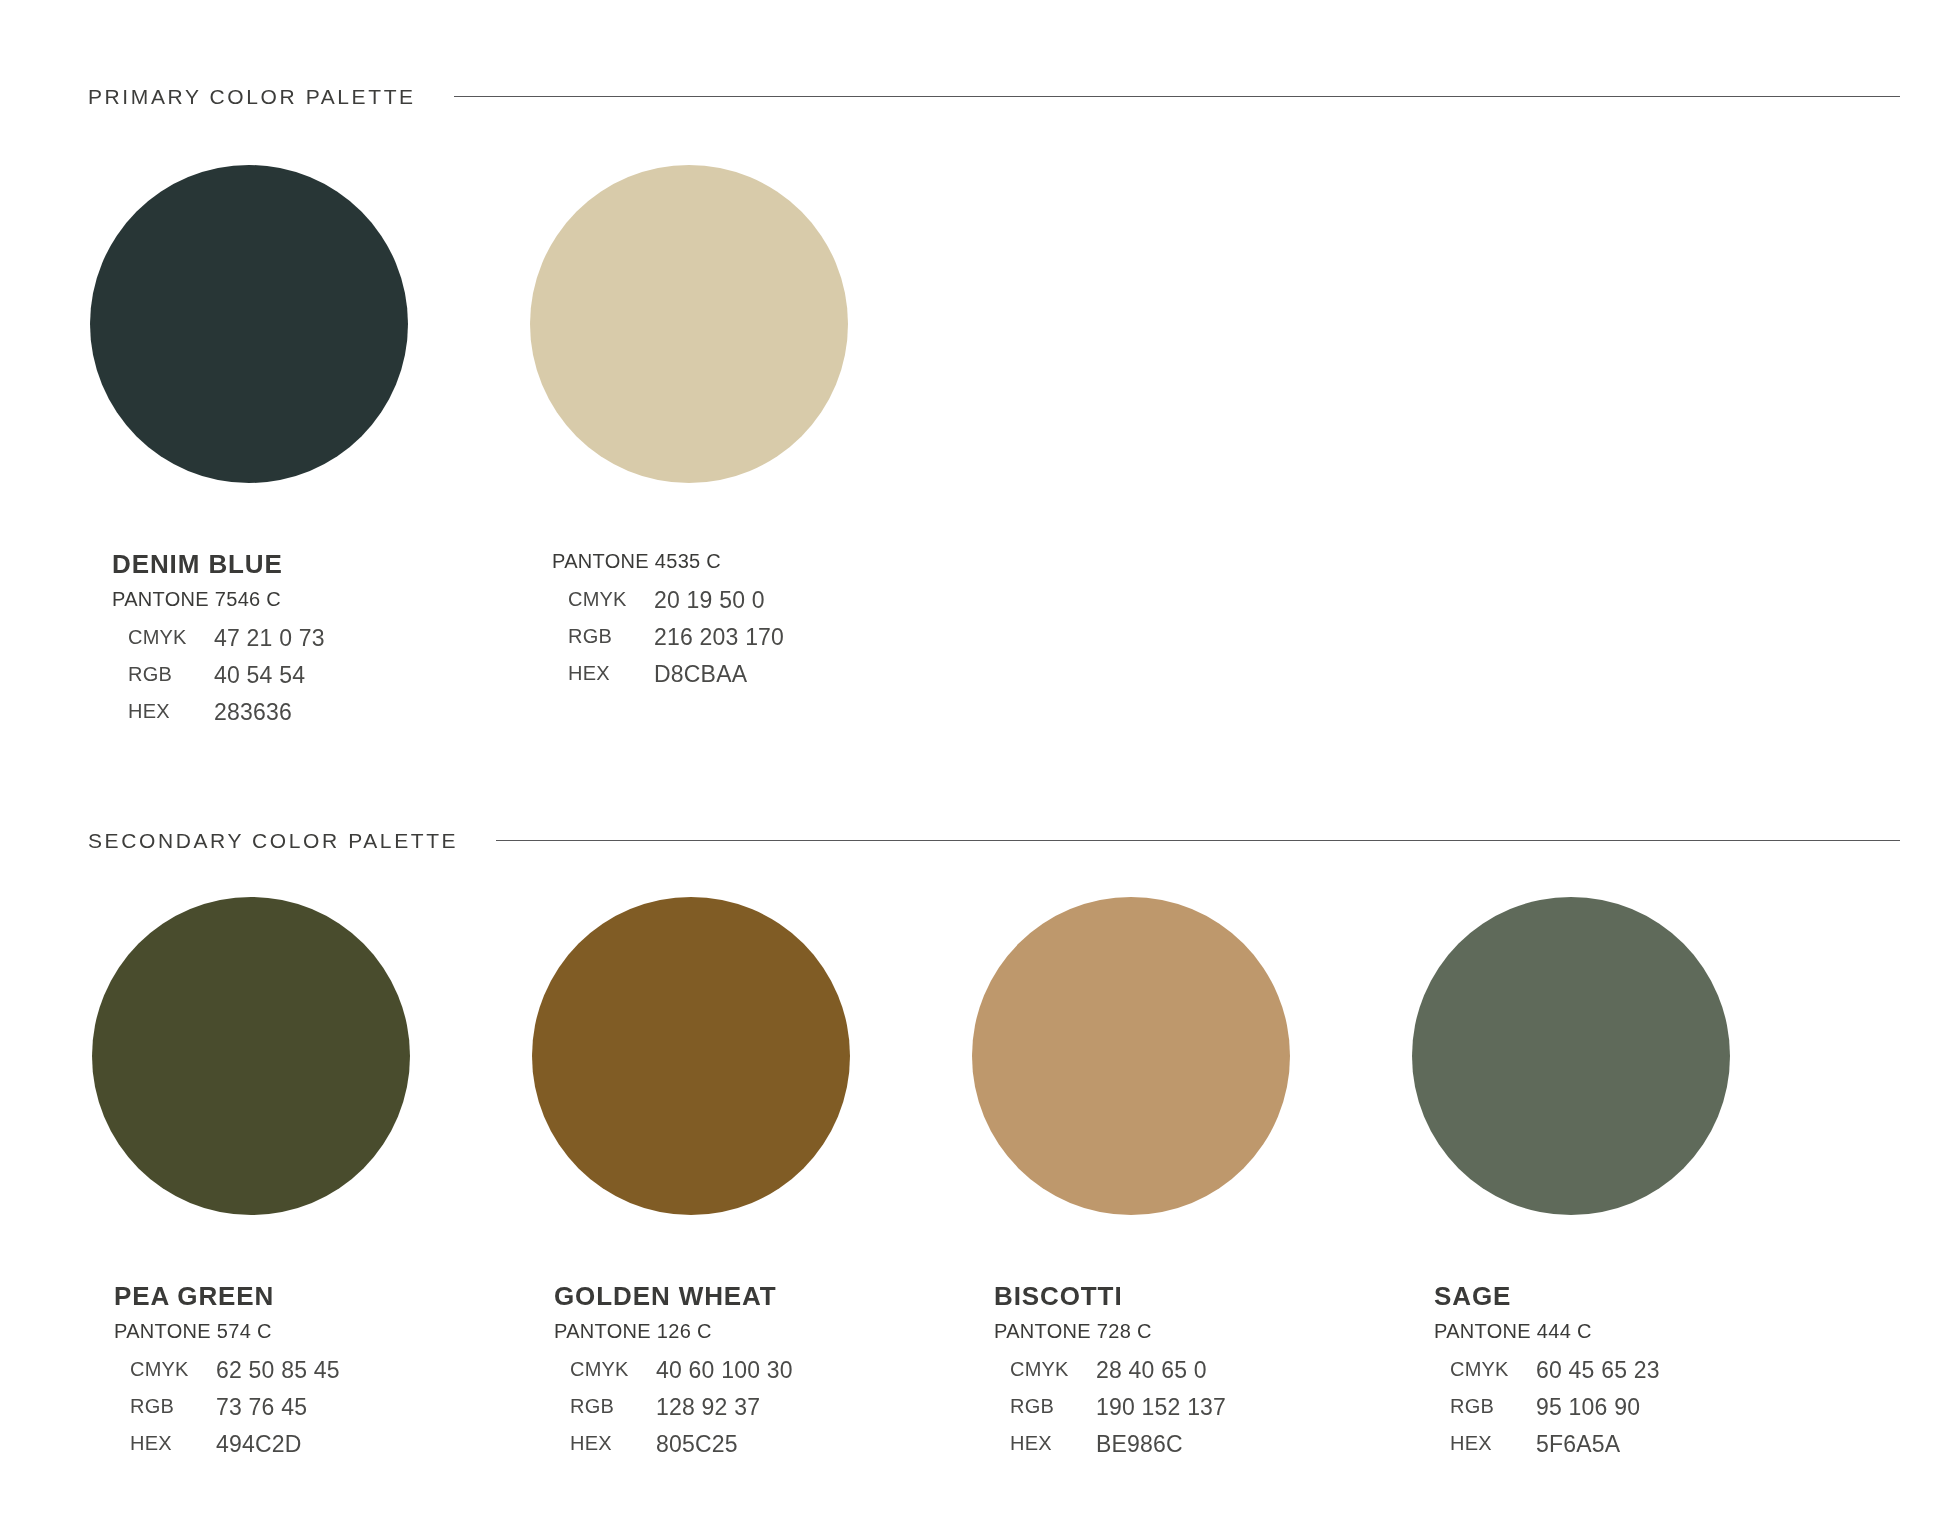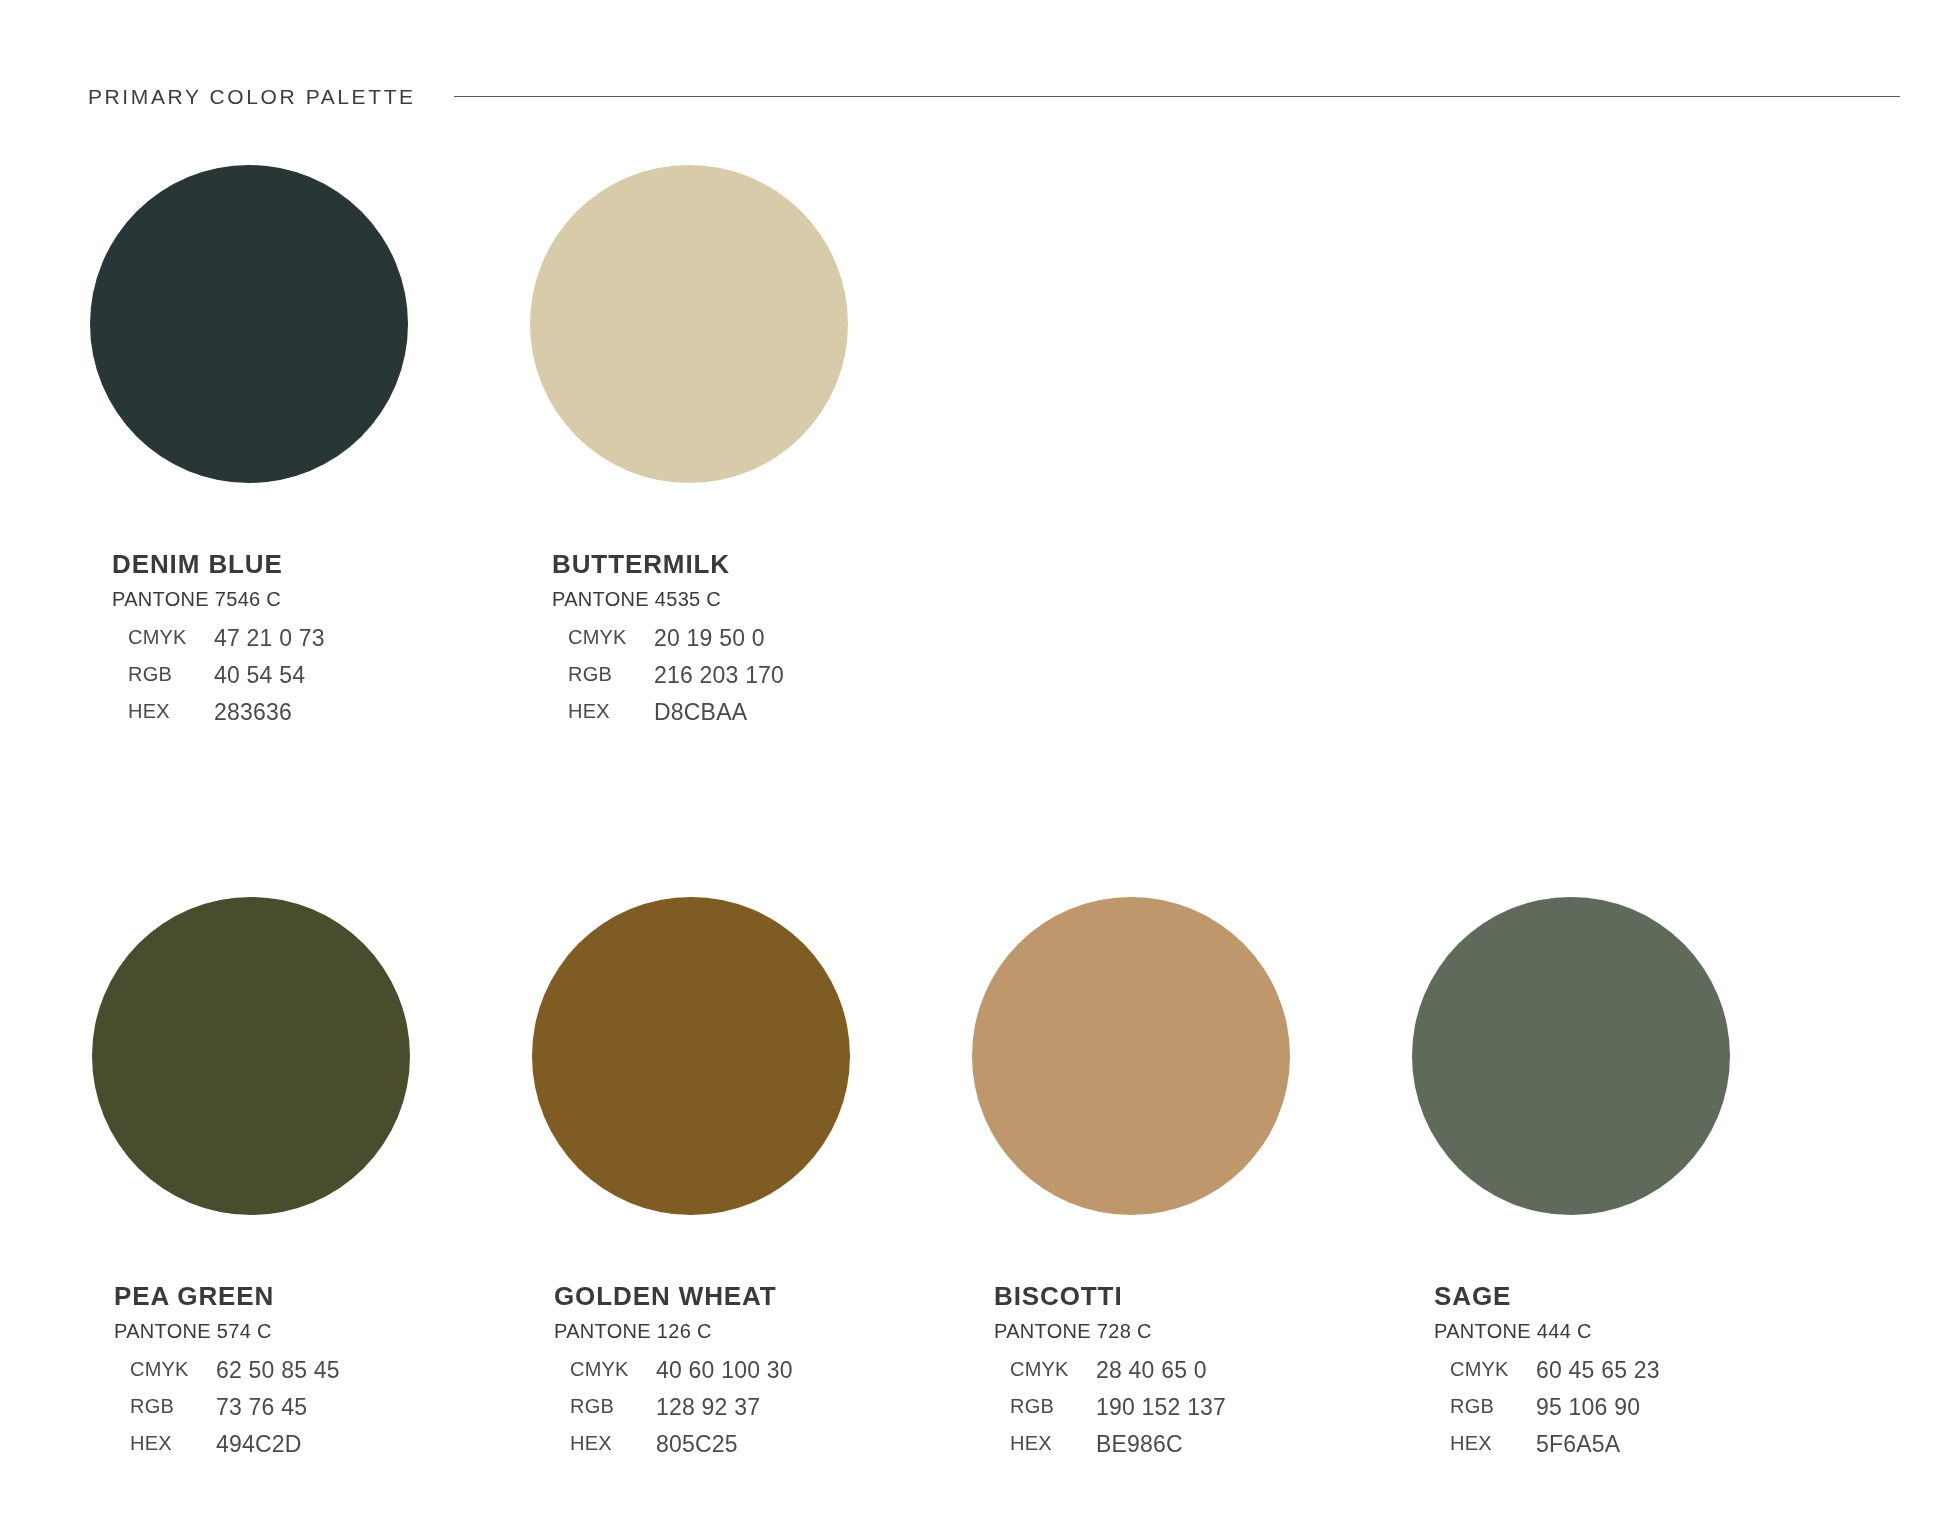--- a/index.html
+++ b/index.html
@@ -159,41 +159,44 @@
             <span class="spec-key">HEX</span>
             <span class="spec-val">283636</span>
           </div>
         </div>
       </div>
     </div>
 
     <div class="swatch">
       <div class="swatch-dot" style="background-color: rgb(216, 203, 170);"></div>
       <div class="swatch-info">
-        <div class="swatch-name">BUTTERMILK</div>
         <div class="swatch-pantone">PANTONE 4535 C</div>
         <div class="spec-table">
           <div class="spec-row">
             <span class="spec-key">CMYK</span>
             <span class="spec-val">20 19 50 0</span>
           </div>
           <div class="spec-row">
             <span class="spec-key">RGB</span>
             <span class="spec-val">216 203 170</span>
           </div>
           <div class="spec-row">
             <span class="spec-key">HEX</span>
             <span class="spec-val">D8CBAA</span>
           </div>
         </div>
       </div>
     </div>
 
   </div>
 
+  <div class="section-header" id="secondary-header">
+    <span class="section-title">SECONDARY COLOR PALETTE</span>
+    <span class="section-rule"></span>
+  </div>
 
   <div class="swatch-row" id="secondary-row">
 
     <div class="swatch">
       <div class="swatch-dot" style="background-color: rgb(73, 76, 45);"></div>
       <div class="swatch-info">
         <div class="swatch-name">PEA GREEN</div>
         <div class="swatch-pantone">PANTONE 574 C</div>
         <div class="spec-table">
           <div class="spec-row">

